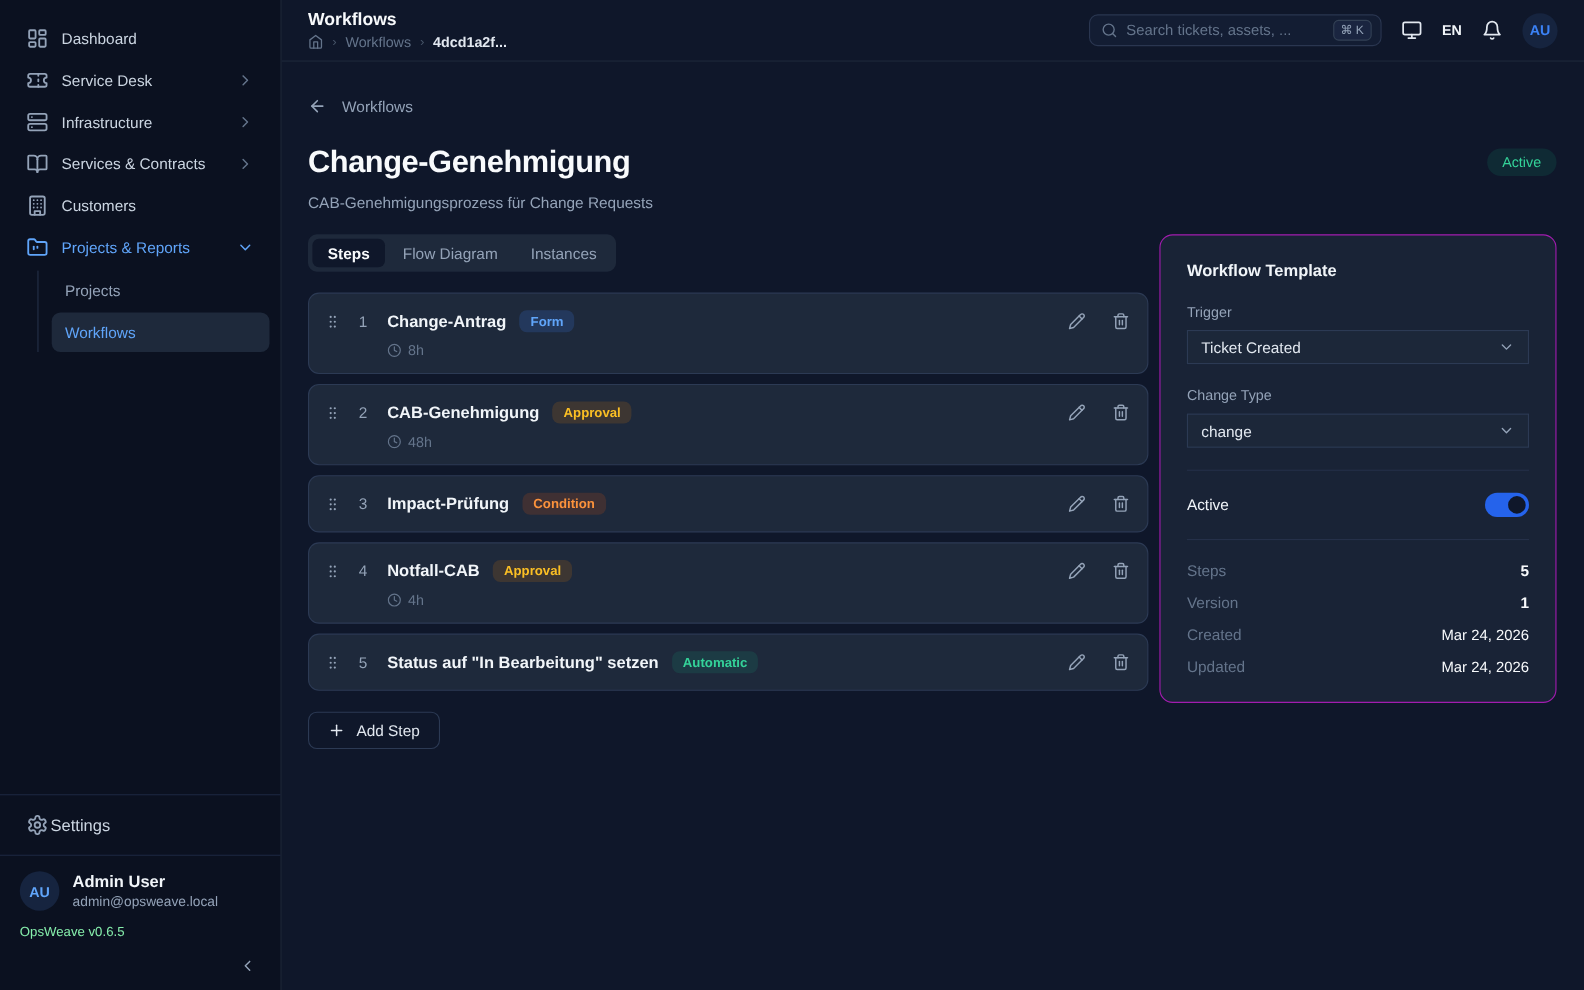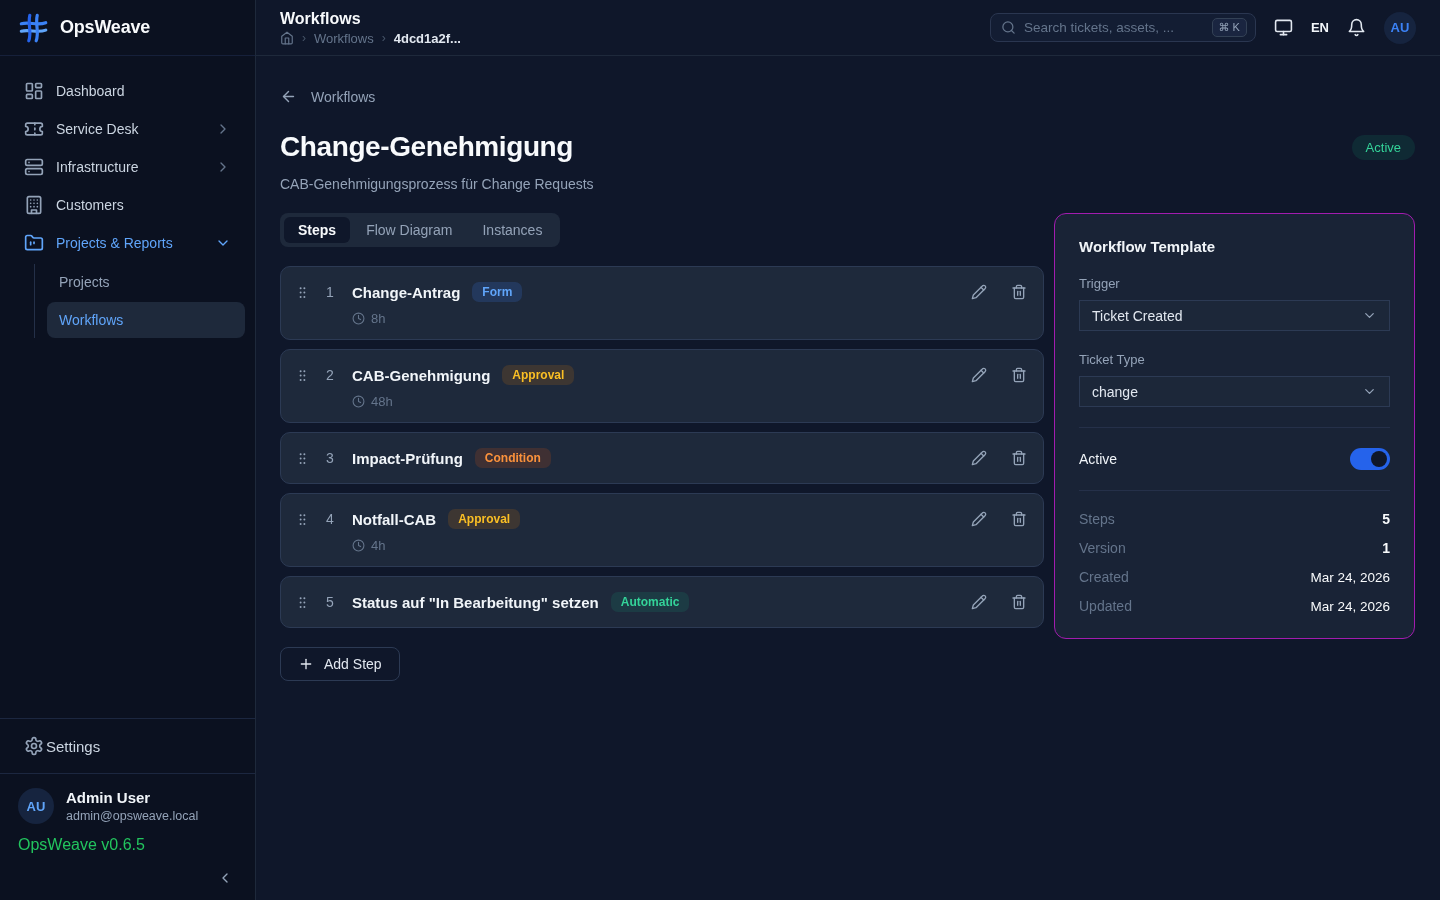--- a/index.html
+++ b/index.html
@@ -33,21 +33,21 @@
   .sidebar-bottom { margin-top:auto; }
   .s-divider { height:1px; background:#1c2740; margin:0 0; }
   .settings-row { display:flex; align-items:center; gap:2px; height:54px; padding:0 24px;
     color:#cbd5e1; font-size:15px; cursor:pointer; }
   .settings-row .nicon { color:#94a3b8; display:flex; }
   .user-block { display:flex; align-items:flex-start; gap:12px; padding:14px 16px 4px 18px; }
   .avatar { width:36px; height:36px; border-radius:50%; background:#16243f; color:#60a5fa;
     display:flex; align-items:center; justify-content:center; font-size:13px; font-weight:700; }
   .user-name { font-size:15px; font-weight:600; color:#f1f5f9; line-height:20px; }
   .user-email { font-size:12.5px; color:#94a3b8; line-height:16px; }
-  .version { font-size:16px; color:#22c55e; padding:8px 0 10px 18px; }
+  .version { font-size:12px; color:#86efac; padding:8px 0 10px 18px; }
   .collapse-row { display:flex; justify-content:flex-end; padding:6px 22px 14px 0; }
   .collapse-btn { color:#94a3b8; cursor:pointer; display:flex; }
 
   
   .right-area { flex:1; display:flex; flex-direction:column; height:900px; }
 
   .topbar { height:56px; min-height:56px; display:flex; align-items:center;
     justify-content:space-between; padding:0 24px; border-bottom:1px solid #1e293b; }
   .tb-left { display:flex; flex-direction:column; gap:3px; }
   .tb-title { font-size:16px; font-weight:700; color:#f8fafc; line-height:18px; }
@@ -132,31 +132,20 @@
   .meta-label { font-size:14px; color:#64748b; }
   .meta-value { font-size:13.5px; color:#f8fafc; font-weight:500; }
   .meta-value.big { font-size:14px; font-weight:600; }
 </style>
 </head>
 <body>
 
 <div class="app">
 
   <aside class="sidebar">
-    <div class="logo-row">
-      <span class="logo-mark">
-        <svg viewBox="0 0 32 32" width="34" height="34" fill="none" stroke-linecap="round">
-          <path d="M5 12 C 13 10, 20 14, 28 11" stroke="#3b82f6" stroke-width="3"></path>
-          <path d="M5 19 C 13 17, 20 21, 28 18" stroke="#60a5fa" stroke-width="3"></path>
-          <path d="M13 4 C 11 13, 15 20, 12 28" stroke="#2563eb" stroke-width="3"></path>
-          <path d="M20 4 C 18 13, 22 20, 19 28" stroke="#3b82f6" stroke-width="3"></path>
-        </svg>
-      </span>
-      <span class="logo-text">OpsWeave</span>
-    </div>
 
     <nav>
       <div class="nav-item">
         <span class="nicon">
           <svg width="20" height="20" viewBox="0 0 24 24" fill="none" stroke="currentColor" stroke-width="2" stroke-linecap="round" stroke-linejoin="round">
               <rect x="3" y="3" width="7" height="9" rx="1"></rect>
               <rect x="14" y="3" width="7" height="5" rx="1"></rect>
               <rect x="14" y="12" width="7" height="9" rx="1"></rect>
               <rect x="3" y="16" width="7" height="5" rx="1"></rect>
             </svg>
@@ -182,20 +171,34 @@
       <div class="nav-item">
         <span class="nicon">
           <svg width="20" height="20" viewBox="0 0 24 24" fill="none" stroke="currentColor" stroke-width="2" stroke-linecap="round" stroke-linejoin="round">
               <rect x="2" y="3" width="20" height="7" rx="2"></rect>
               <rect x="2" y="14" width="20" height="7" rx="2"></rect>
               <line x1="6" x2="6.01" y1="6.5" y2="6.5"></line>
               <line x1="6" x2="6.01" y1="17.5" y2="17.5"></line>
             </svg>
         </span>
         <span>Infrastructure</span>
+        <span class="chev">
+          <svg width="16" height="16" viewBox="0 0 24 24" fill="none" stroke="currentColor" stroke-width="2" stroke-linecap="round" stroke-linejoin="round">
+              <path d="m9 18 6-6-6-6"></path>
+            </svg>
+        </span>
+      </div>
+      <div class="nav-item">
+        <span class="nicon">
+          <svg width="20" height="20" viewBox="0 0 24 24" fill="none" stroke="currentColor" stroke-width="2" stroke-linecap="round" stroke-linejoin="round">
+              <path d="M12 7v14"></path>
+              <path d="M3 18a1 1 0 0 1-1-1V4a1 1 0 0 1 1-1h5a4 4 0 0 1 4 4 4 4 0 0 1 4-4h5a1 1 0 0 1 1 1v13a1 1 0 0 1-1 1h-6a3 3 0 0 0-3 3 3 3 0 0 0-3-3z"></path>
+            </svg>
+        </span>
+        <span>Services &amp; Contracts</span>
         <span class="chev">
           <svg width="16" height="16" viewBox="0 0 24 24" fill="none" stroke="currentColor" stroke-width="2" stroke-linecap="round" stroke-linejoin="round">
               <path d="m9 18 6-6-6-6"></path>
             </svg>
         </span>
       </div>
       <div class="nav-item">
         <span class="nicon">
           <svg width="20" height="20" viewBox="0 0 24 24" fill="none" stroke="currentColor" stroke-width="2" stroke-linecap="round" stroke-linejoin="round">
               <rect x="4" y="2" width="16" height="20" rx="2"></rect>
@@ -600,21 +603,21 @@
           <div class="field-label">Trigger</div>
           <div class="select">
             <span>Ticket Created</span>
             <span class="chev">
               <svg width="15" height="15" viewBox="0 0 24 24" fill="none" stroke="currentColor" stroke-width="2" stroke-linecap="round" stroke-linejoin="round">
                   <path d="m6 9 6 6 6-6"></path>
                 </svg>
             </span>
           </div>
 
-          <div class="field-label">Ticket Type</div>
+          <div class="field-label">Change Type</div>
           <div class="select">
             <span>change</span>
             <span class="chev">
               <svg width="15" height="15" viewBox="0 0 24 24" fill="none" stroke="currentColor" stroke-width="2" stroke-linecap="round" stroke-linejoin="round">
                   <path d="m6 9 6 6 6-6"></path>
                 </svg>
             </span>
           </div>
 
           <div class="p-divider"></div>

